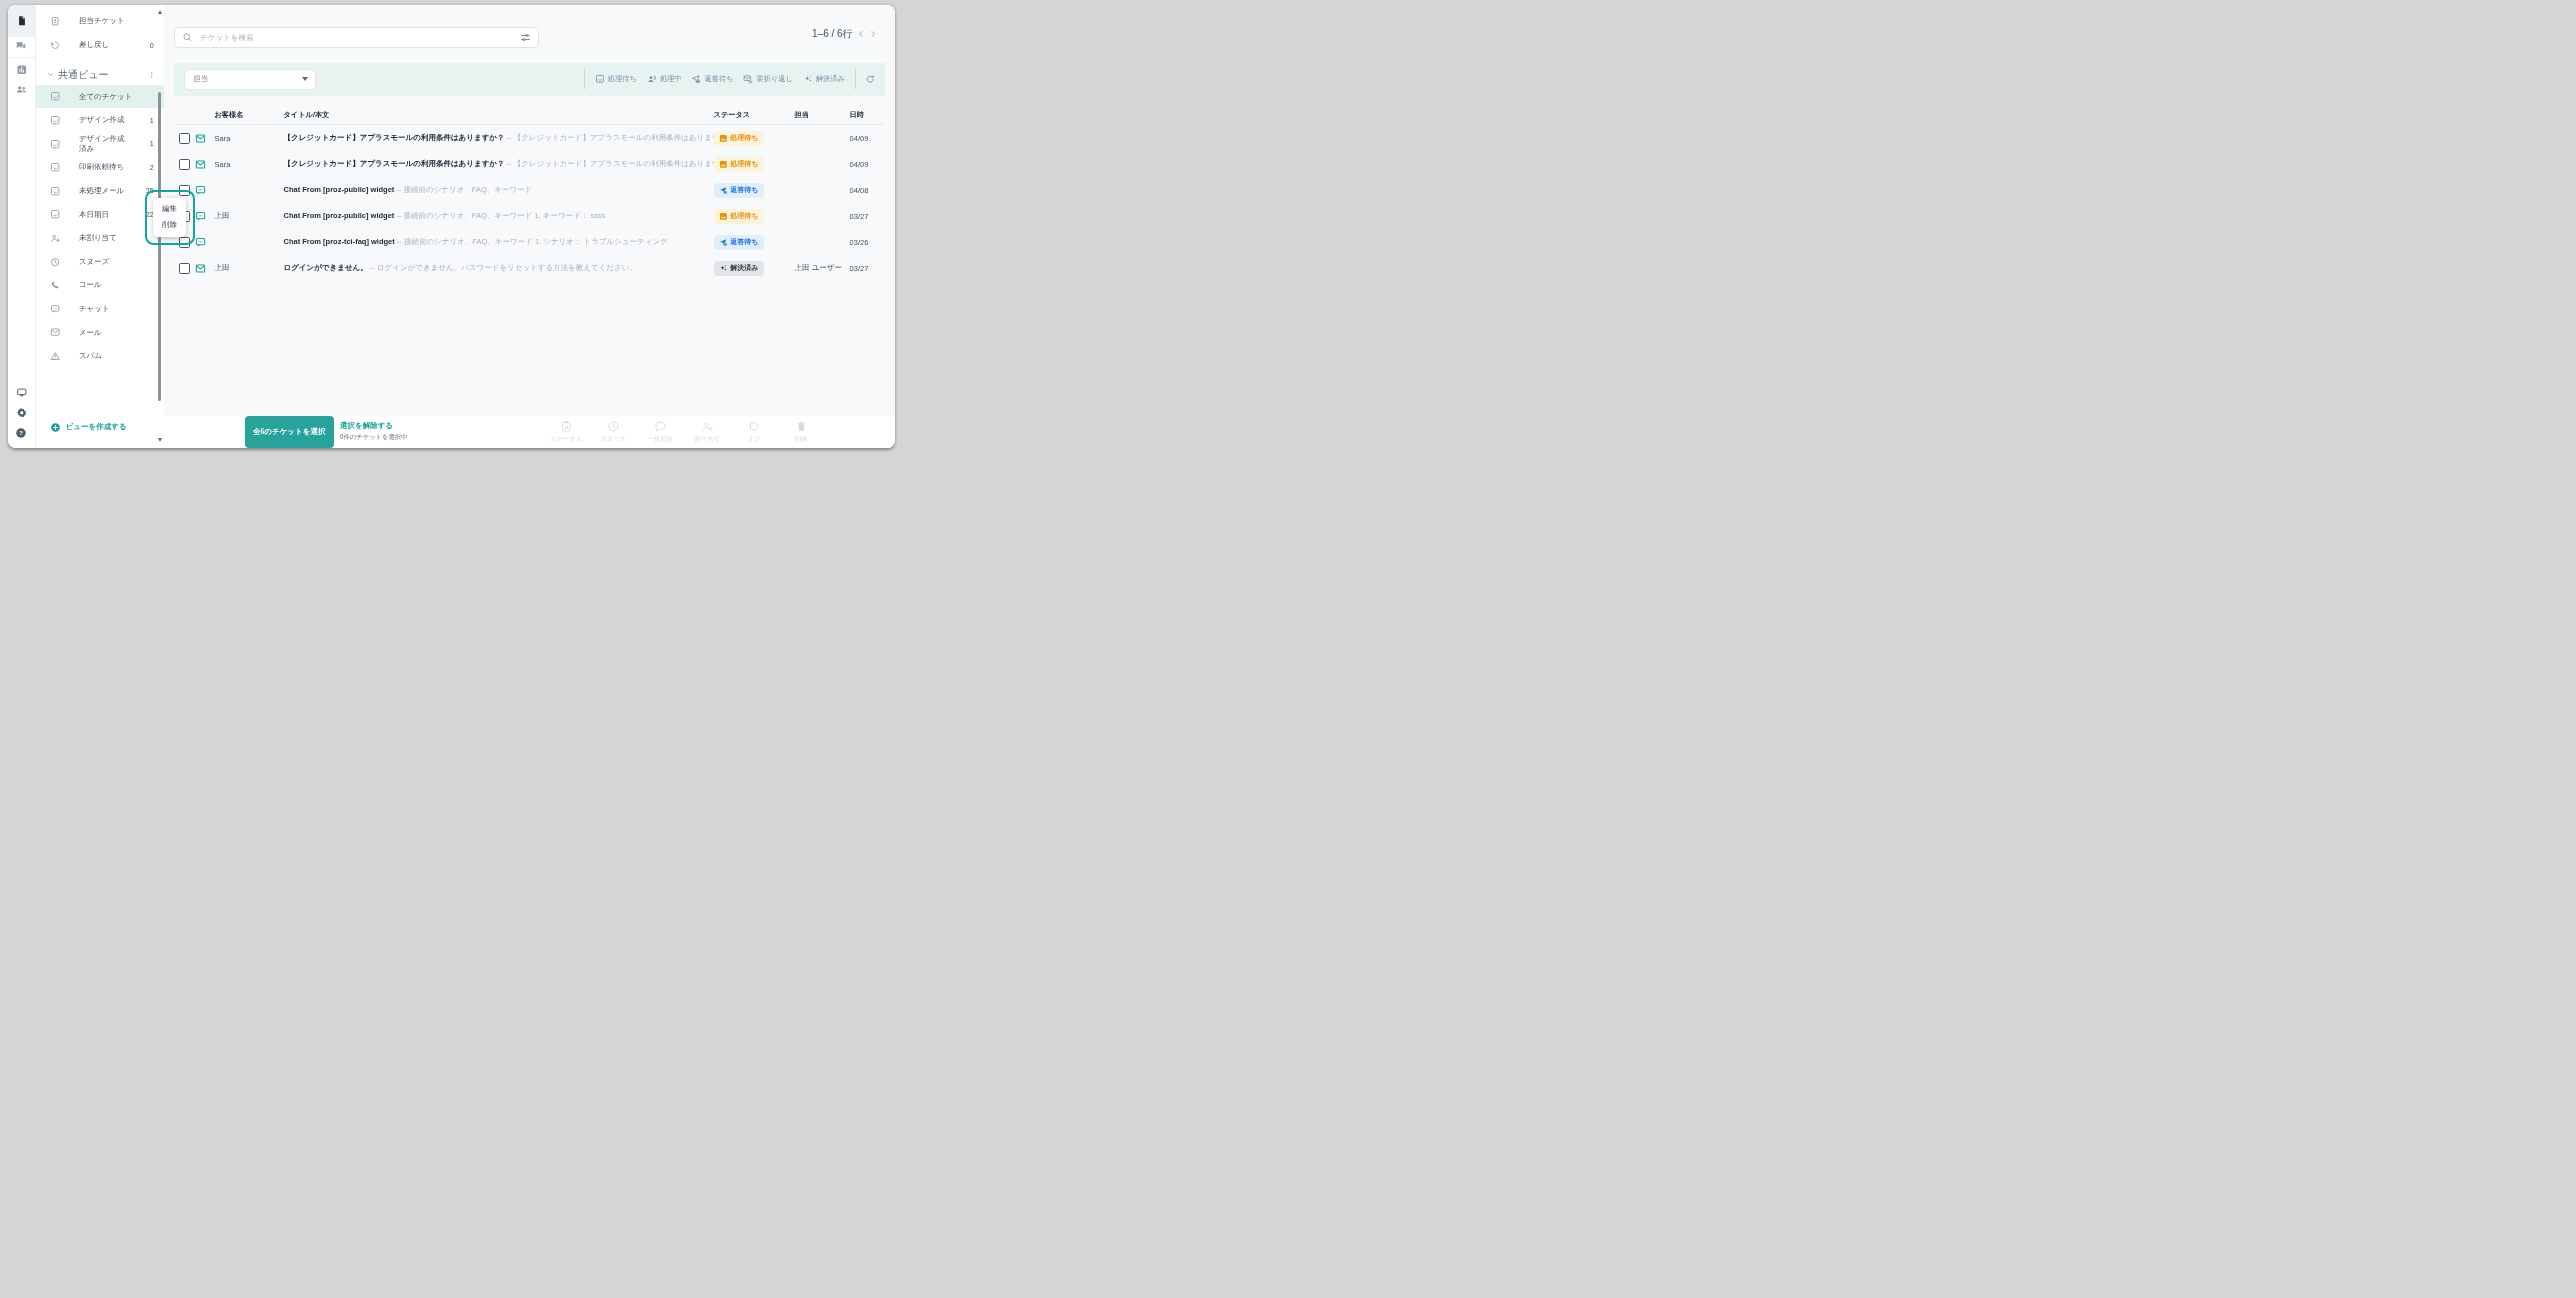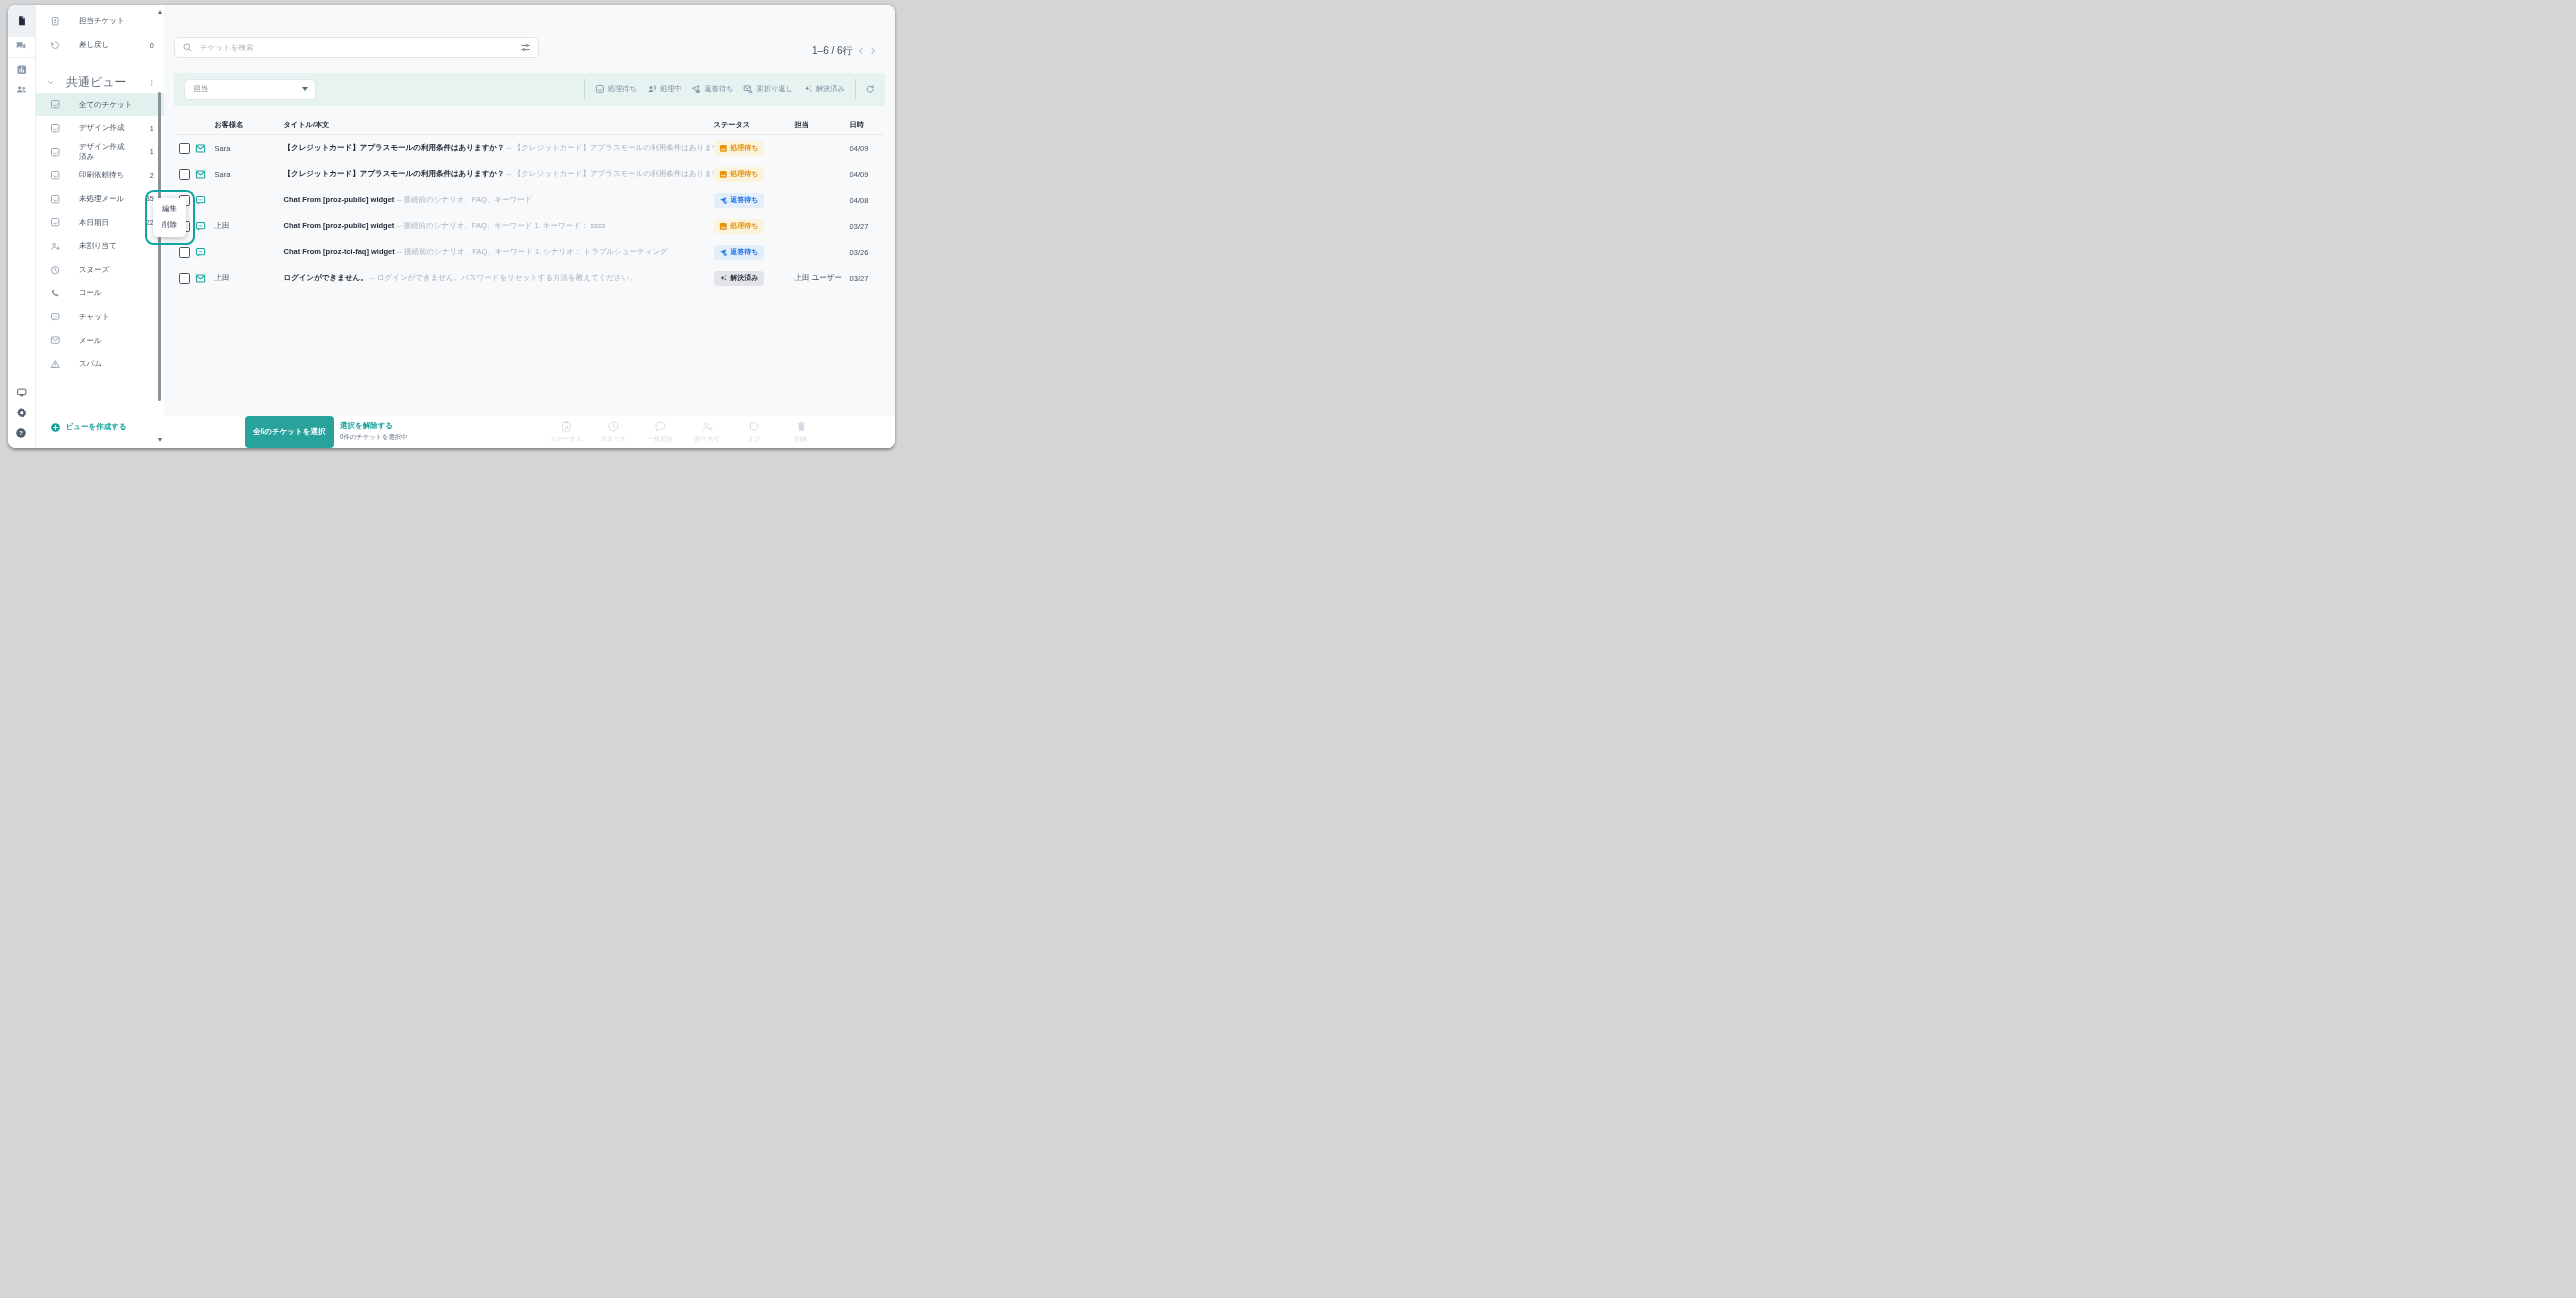--- a/index.html
+++ b/index.html
@@ -23,31 +23,31 @@
   .ustatus{display:flex;align-items:center;gap:2.9px;font-size:6.3px;color:#5A6B7C;margin-top:1.7px}
   .dot{width:4.6px;height:4.6px;border-radius:50%}
   .hdivider{width:0.6px;height:19.6px;background:#E3E6E9;margin:0 4.6px}
   .bell{width:22px;height:22px;border-radius:50%;background:#F1F3F4;display:flex;align-items:center;justify-content:center;color:#1F2A36}
   .body{flex:1;display:flex;min-height:0}
   
   .sidebar{flex:0 0 128px;width:128px;background:#fff;position:relative;padding-top:4.6px}
   .sitem{height:24px;display:flex;align-items:center;padding:0 9.8px 0 14px;gap:19px;color:#42505E;font-size:7.5px}
   .sitem .ic{flex:0 0 10.4px;width:10.4px;height:10.4px;color:#8C9BAB}
   .cnt{margin-left:auto;font-size:7.2px;color:#42505E}
-  .section{margin-top:16px;height:19.6px;display:flex;align-items:center;padding:0 8px 0 11.5px;gap:12px;color:#5A6876;font-size:12px}
+  .section{margin-top:8px;height:19.6px;display:flex;align-items:center;padding:0 8px 0 11.5px;gap:4px;color:#5A6876;font-size:10px}
   .section .kebab{margin-left:auto;color:#7A8CA0}
   .view{height:23.6px}
   .view.active{background:#E0F1EE}
   .create{position:absolute;bottom:15px;left:14px;display:flex;gap:5.2px;align-items:center;color:#17A29B;font-weight:bold;font-size:7.5px}
   .sb-thumb{position:absolute;right:2.3px;top:87px;width:3.5px;height:309px;background:#8A9199;border-radius:1.7px;z-index:5}
   .tri-up{position:absolute;right:1.7px;top:5.2px;width:0;height:0;border-left:2.9px solid transparent;border-right:2.9px solid transparent;border-bottom:4px solid #5F6A75}
   .tri-down{position:absolute;right:1.7px;bottom:5.8px;width:0;height:0;border-left:2.9px solid transparent;border-right:2.9px solid transparent;border-top:4px solid #5F6A75}
   
   .main{flex:1;background:#F7F9FA;position:relative;padding:0 10.4px;display:flex;flex-direction:column;min-width:0}
-  .searchrow{margin-top:32px;display:flex;align-items:flex-end;flex:0 0 auto}
+  .searchrow{margin-top:22px;display:flex;align-items:flex-start;flex:0 0 auto}
   .searchbox{width:365px;height:21px;background:#fff;border:0.6px solid #DFE3E8;border-radius:5.2px;display:flex;align-items:center;padding:0 7px;gap:5.8px;box-sizing:border-box}
   .searchbox input{border:none;outline:none;flex:1;font-size:7.5px;color:#42505E;background:transparent;font-family:inherit}
   .searchbox input::placeholder{color:#A8B2BE}
   .pager{margin-left:auto;display:flex;align-items:center;gap:4px;padding-right:8px;color:#42505E;font-size:10px}
   .pgchev{color:#8C9BAB;display:flex}
   .mintbar{margin-top:15px;height:33px;flex:0 0 33px;background:#E6F3F0;display:flex;align-items:center;padding:0 9.2px 0 10.4px}
   .dropdown{width:132px;height:21px;background:#fff;border:0.6px solid #E2E6EA;border-radius:5.2px;display:flex;align-items:center;padding:0 7.5px 0 8px;color:#77848F;font-size:7.5px;box-sizing:border-box}
   .caret{margin-left:auto;width:0;height:0;border-left:3.5px solid transparent;border-right:3.5px solid transparent;border-top:4.6px solid #5A6B7C}
   .qcluster{margin-left:auto;display:flex;align-items:center;gap:9.8px}
   .qf{display:flex;align-items:center;gap:3.5px;color:#7A8CA0;font-size:7.2px}

